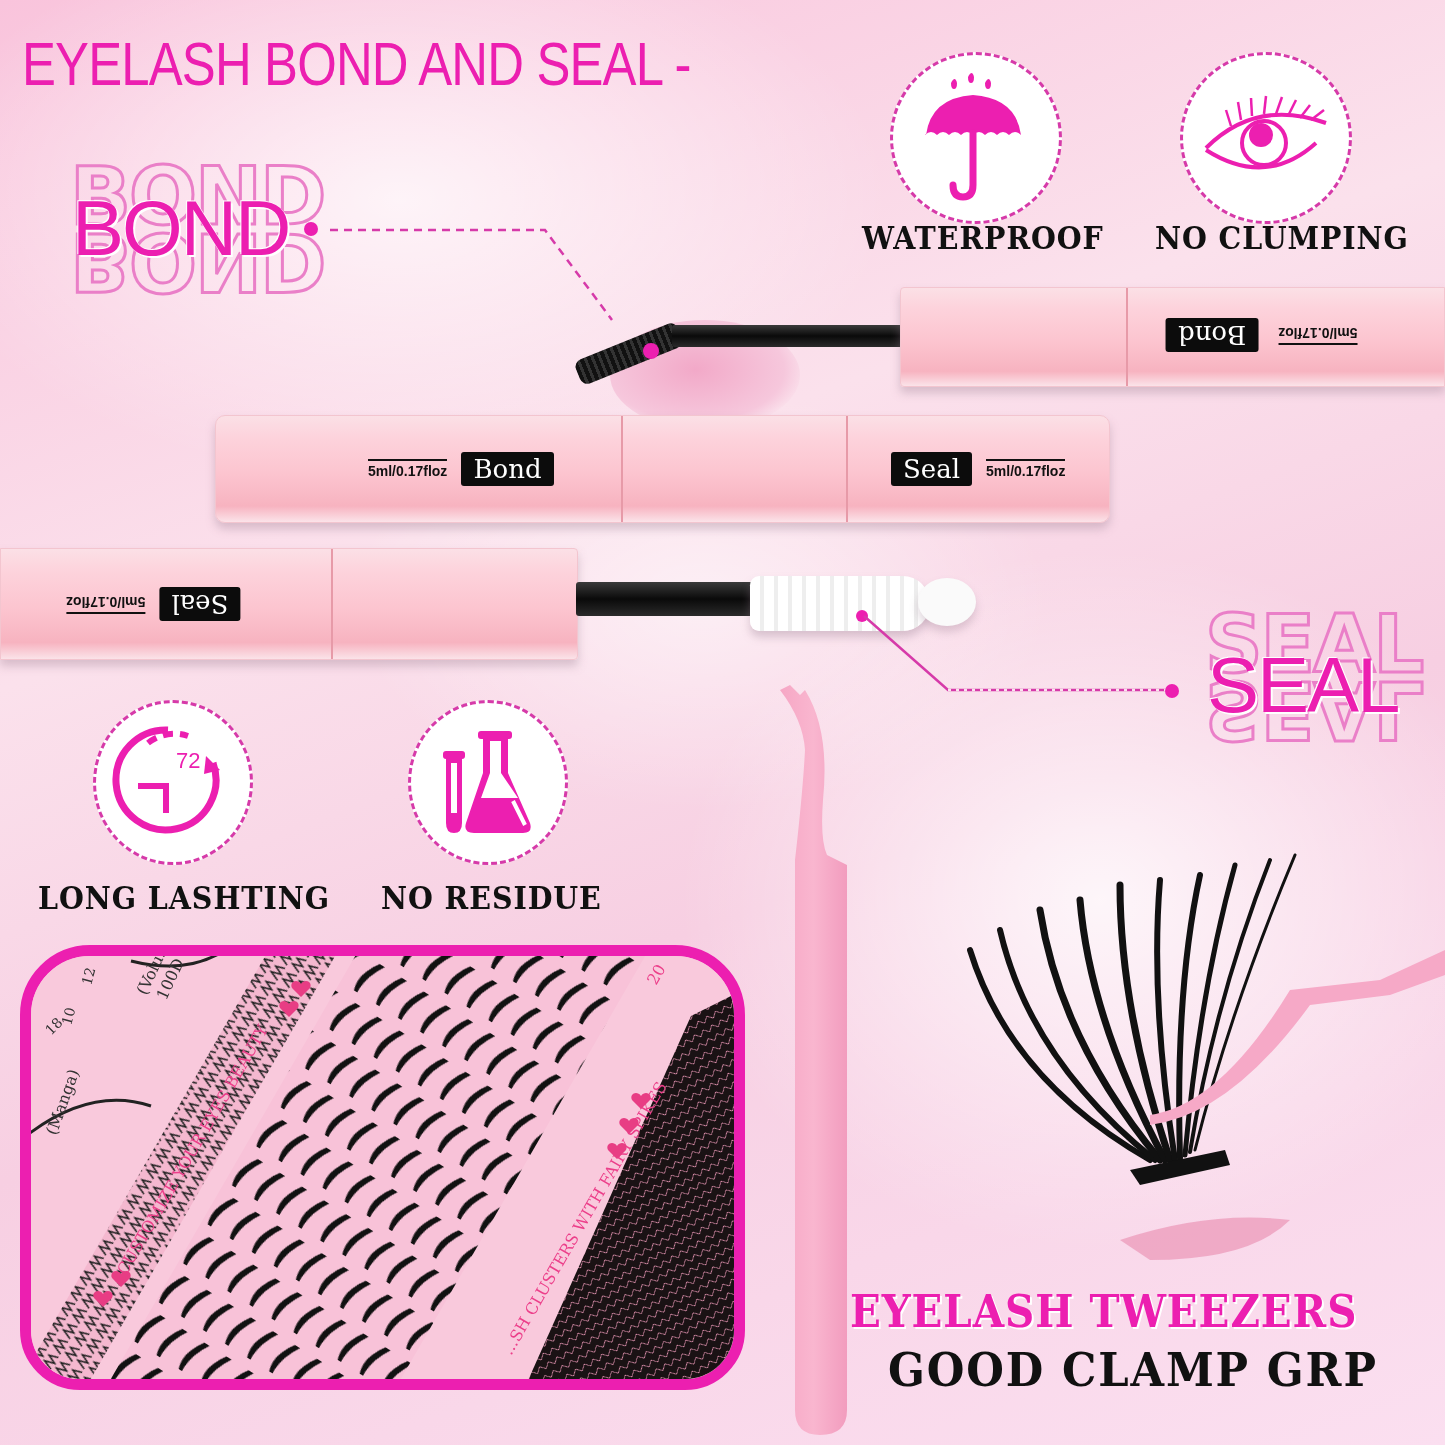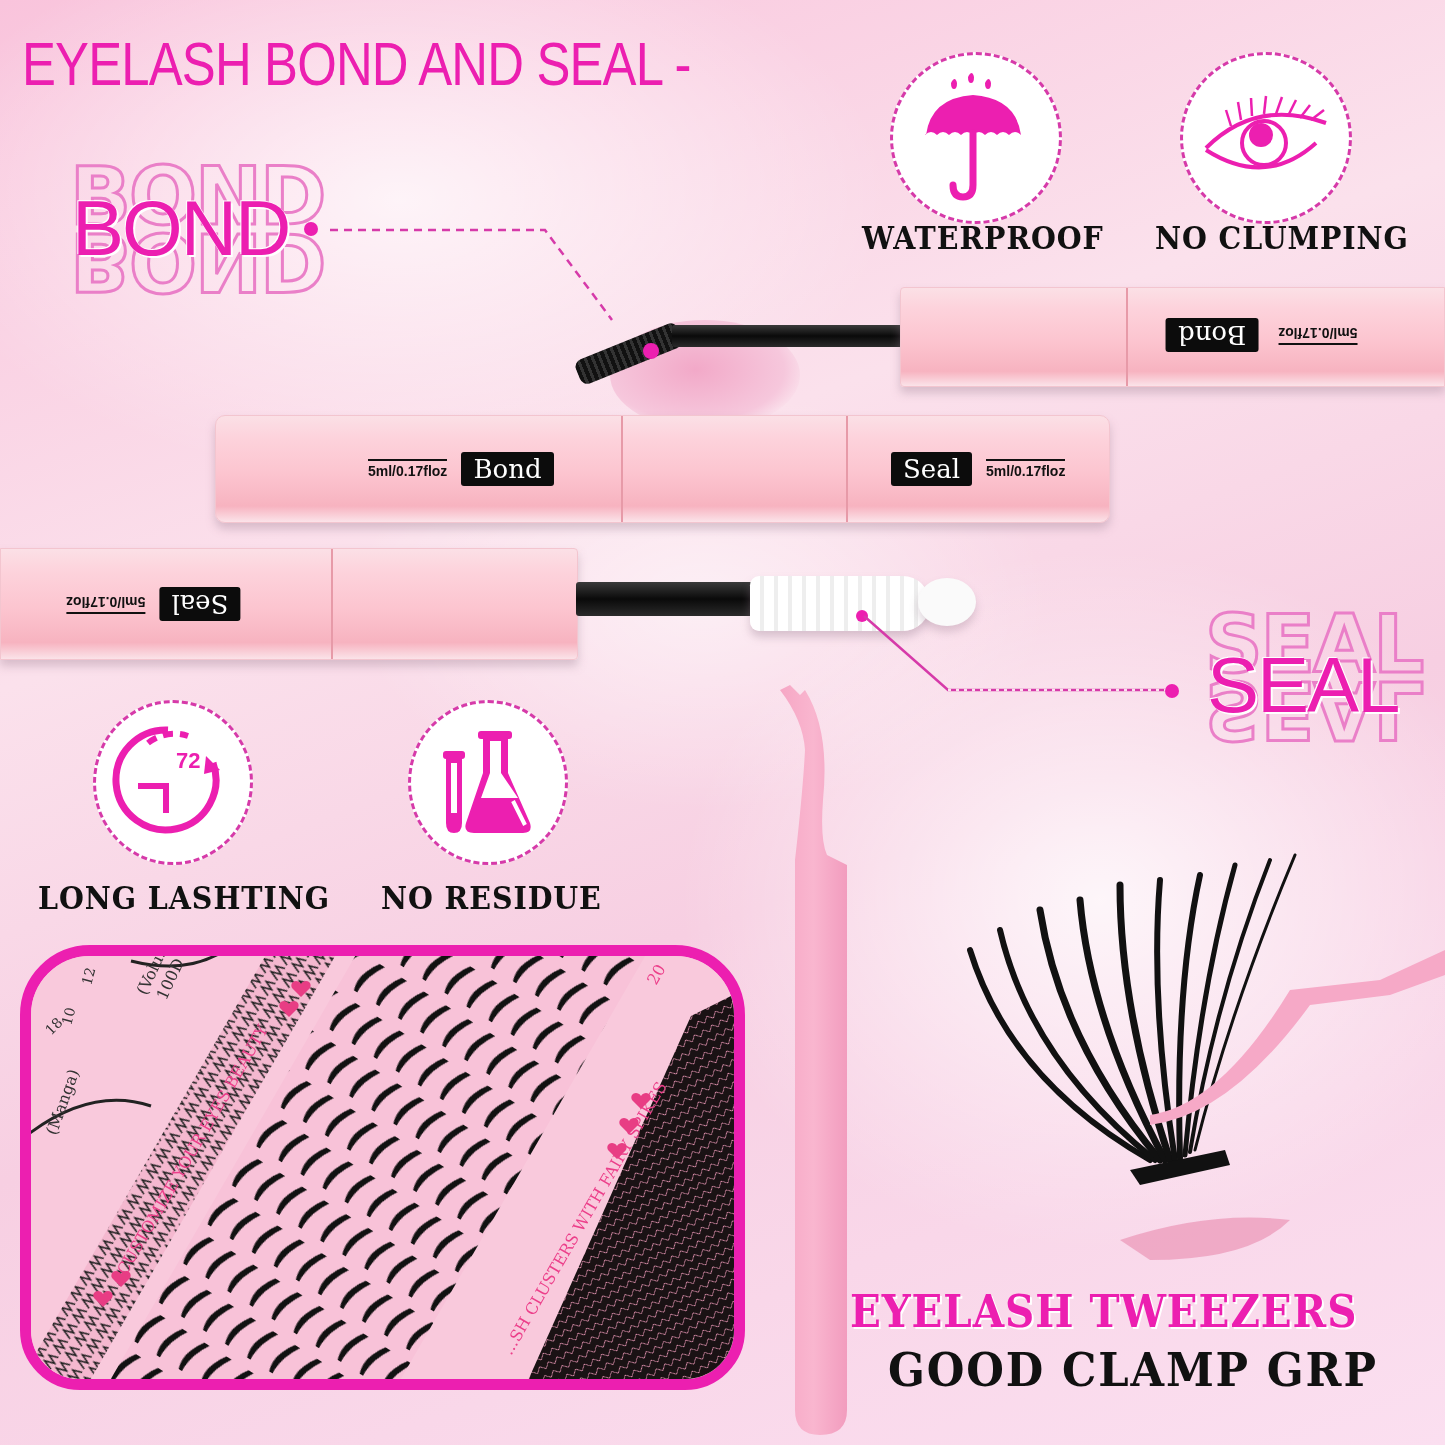--- a/index.html
+++ b/index.html
@@ -178,21 +178,21 @@
 <div class="abs dot" style="left:856px; top:610px; width:12px; height:12px;"></div>
 <svg class="abs" style="left:860px; top:612px;" width="320" height="90">
   <path d="M4 4 L88 78 L305 78" stroke="#d63aa9" stroke-width="2.5" fill="none" stroke-dasharray="0"></path>
   <path d="M88 78 L305 78" stroke="#fae3ee" stroke-width="2.5" stroke-dasharray="3 5" fill="none"></path>
 </svg>
 <div class="abs dot" style="left:1165px; top:684px;"></div>
 <div class="abs ghost-word" style="left:1205px; top:598px;">SEAL</div>
 <div class="abs ghost-word ghost-flip" style="left:1205px; top:663px;">SEAL</div>
 <div class="abs hot-word" style="left:1207px; top:640px;">SEAL</div>
 
-<div class="abs" style="left:93px; top:700px;font-weight:bold;">
+<div class="abs" style="left:93px; top:700px;">
   <div class="badge-circle" style="width:160px;height:165px;">
     <svg width="130" height="130" viewBox="0 0 130 130">
       <path d="M105 45 A50 50 0 1 1 60 12" stroke="#ec1fb0" stroke-width="7" fill="none"></path>
       <path d="M40 25 A42 42 0 0 1 80 18" stroke="#ec1fb0" stroke-width="6" fill="none" stroke-dasharray="10 7"></path>
       <path d="M98 38 L112 52 L96 56 Z" fill="#ec1fb0"></path>
       <path d="M30 68 L58 68 L58 95" stroke="#ec1fb0" stroke-width="6" fill="none"></path>
       <text x="68" y="50" font-family="Liberation Sans, sans-serif" font-size="22" fill="#ec1fb0">72</text>
     </svg>
   </div>
 </div>

